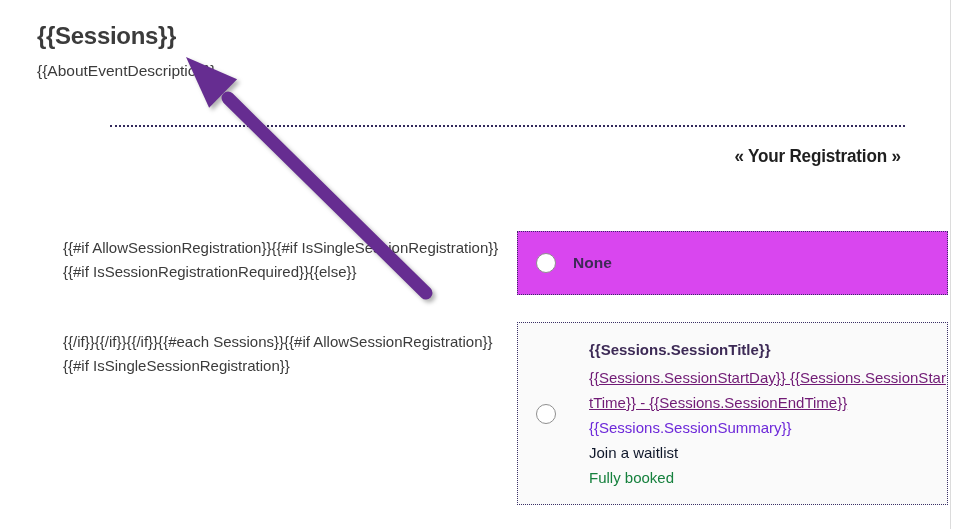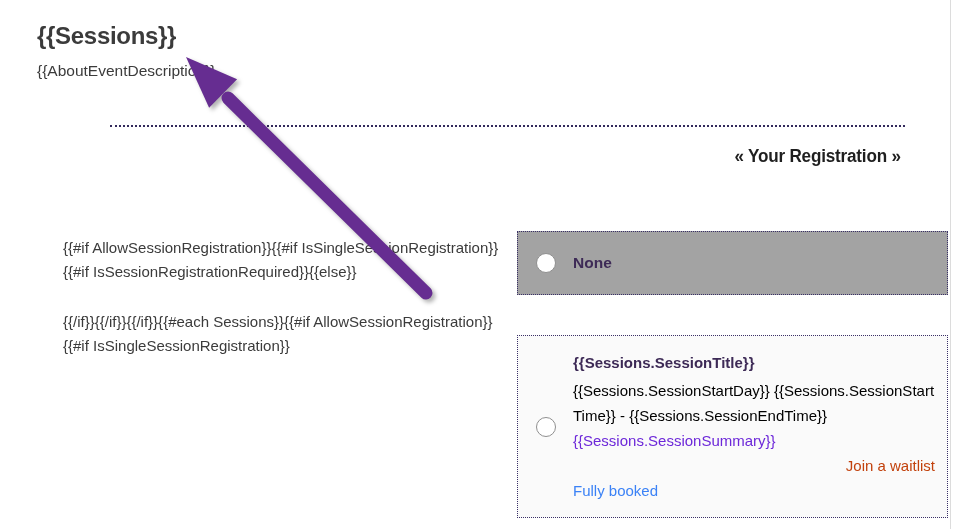--- a/index.html
+++ b/index.html
@@ -43,35 +43,36 @@
   }
 
   .code-block {
     left: 63px;
     width: 452px;
     font-size: 15px;
     line-height: 24px;
     color: #3b3b3b;
   }
   .code-block-1 { top: 236px; }
-  .code-block-2 { top: 310px; }
+  .code-block-2 { top: 330px; }
 
   .option-box {
     left: 517px; width: 431px;
     border: 1px dotted #3a3067;
     display: flex;
     align-items: center;
   }
   .option-none {
     top: 231px; height: 64px;
-    background: #a3a3a3;
+    background: #d946ef;
   }
   .option-session {
-    top: 335px; height: 183px;
+    top: 322px; height: 183px;
     background: #fafafa;
+    gap: 16px;
   }
   .radio {
     width: 20px; height: 20px;
     border: 1.5px solid #8f8f8f;
     border-radius: 50%;
     background: #ffffff;
     margin-left: 18px;
     flex: 0 0 auto;
   }
   .option-label {
@@ -84,26 +85,27 @@
     width: 362px;
     font-size: 15px;
     line-height: 25px;
   }
   .session-title {
     font-weight: 700;
     color: #3d2a56;
     margin-bottom: 3px;
   }
   .session-schedule {
-    color: #000000;
+    color: #701a75;
     word-break: break-all;
+    text-decoration: underline;
   }
   .session-summary { color: #6d28d9; }
-  .session-waitlist { color: #c2410c; text-align: right; }
-  .session-status { color: #3b82f6; }
+  .session-waitlist { color: #0f172a; }
+  .session-status { color: #15803d; }
 
   .pane-divider {
     left: 950px; top: 0; width: 1px; height: 529px;
     background: #dcdcdc;
   }
 
   .annotation-arrow-svg {
     left: 0; top: 0; width: 961px; height: 529px;
     pointer-events: none;
   }

